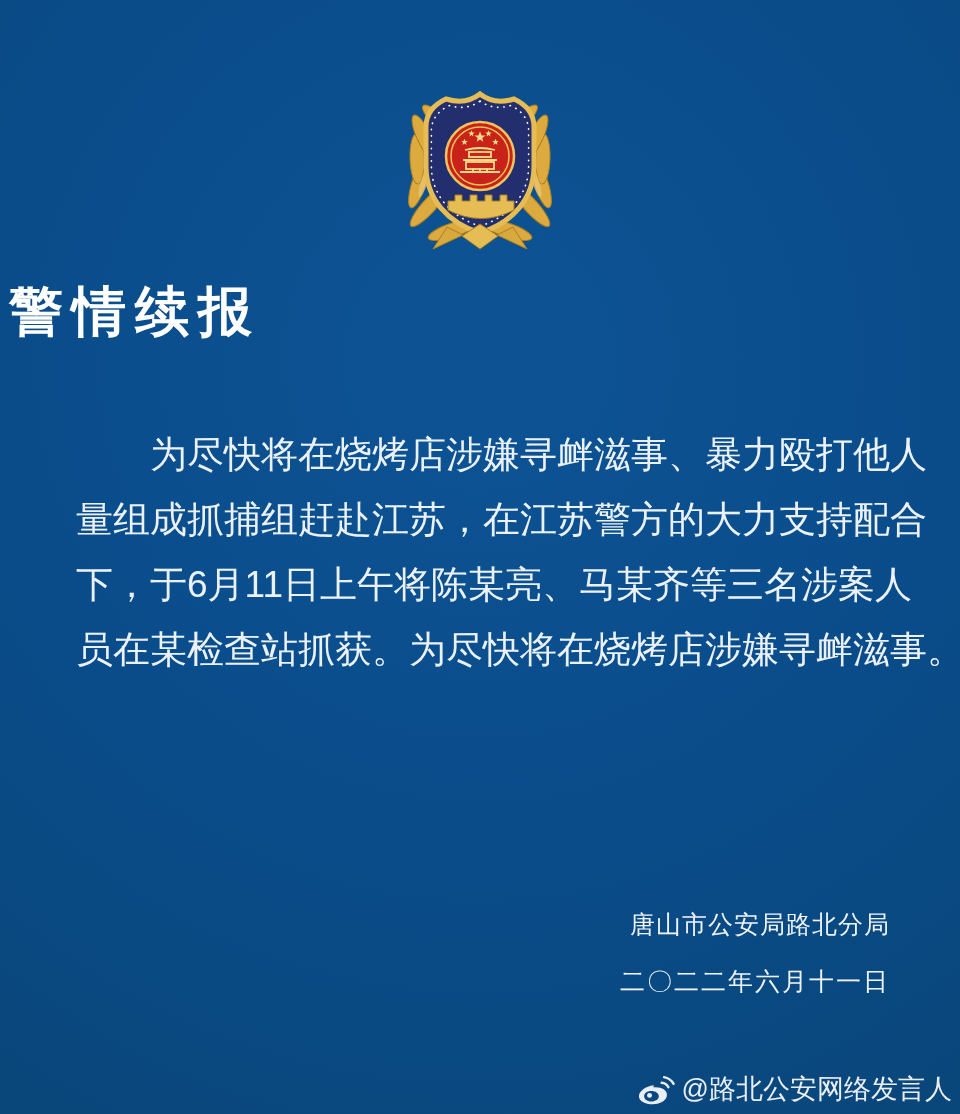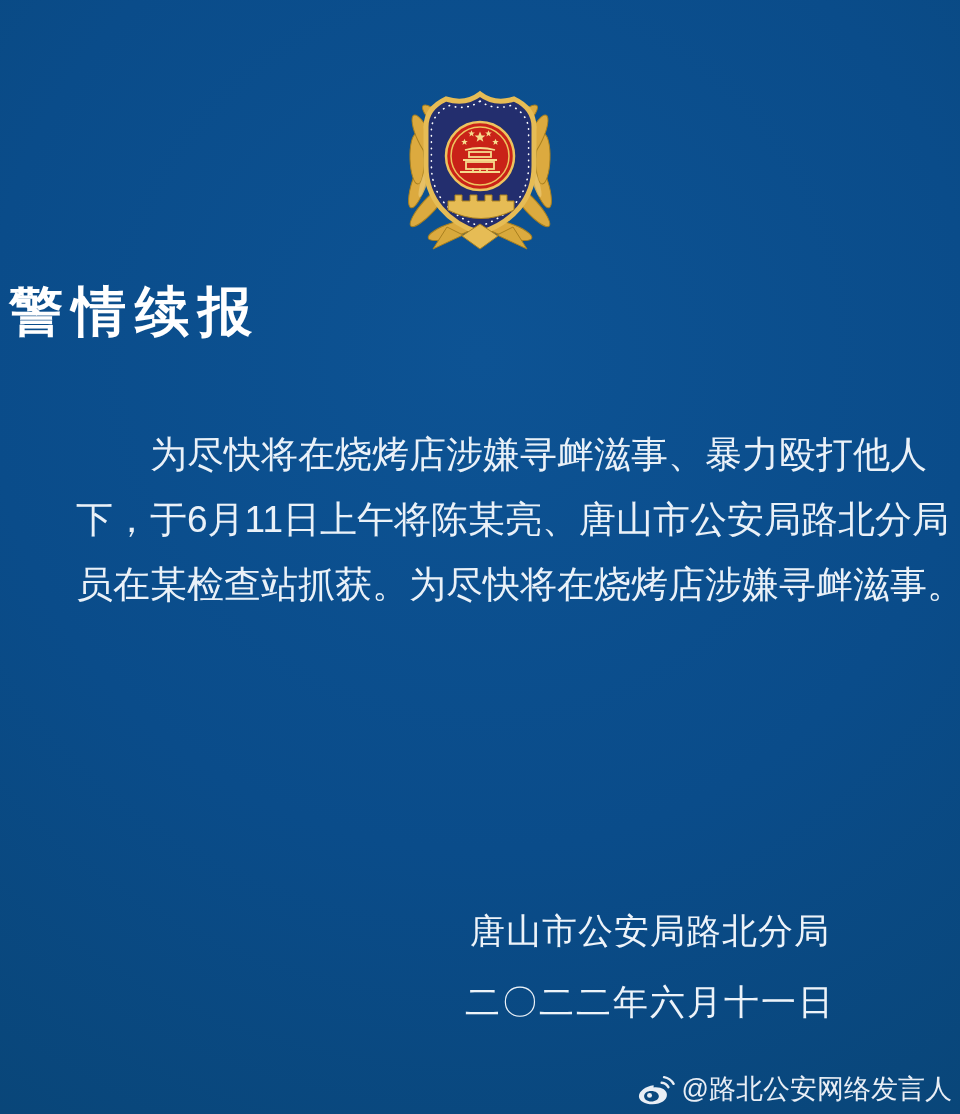--- a/index.html
+++ b/index.html
@@ -50,23 +50,23 @@
     white-space: nowrap;
   }
   .body-line.indent {
     text-indent: 2em;
   }
   .signature {
     position: absolute;
     top: 908px;
     left: 410px;
     width: 480px;
-    text-align: center;
+    text-align: right;
     color: #edf3f9;
-    font-size: 35px;
+    font-size: 25px;
     font-weight: 500;
   }
   .signature .agency { margin-bottom: 24px; letter-spacing: 1px; }
   .signature .sig-date { letter-spacing: 2px; }
   .watermark {
     position: absolute;
     right: 8px;
     bottom: 7px;
     display: flex;
     align-items: center;
@@ -139,21 +139,22 @@
       <path d="M68 155 L38 169 L52 147 Z" fill="#d8a93c" stroke="#a9801f" stroke-width="1"></path>
       <path d="M102 155 L132 169 L118 147 Z" fill="#d8a93c" stroke="#a9801f" stroke-width="1"></path>
       <polygon points="85,144 103,156 85,169 67,156" fill="#e6bc55" stroke="#a9801f" stroke-width="1"></polygon>
     </svg>
   </div>
 
   <div class="poster-title">警情续报</div>
 
   <div class="body-text">
     <div class="body-line indent">为尽快将在烧烤店涉嫌寻衅滋事、暴力殴打他人</div>
-    <div class="body-line">下，于6月11日上午将陈某亮、唐山市公安局路北分局</div>
+    <div class="body-line">量组成抓捕组赶赴江苏，在江苏警方的大力支持配合</div>
+    <div class="body-line">下，于6月11日上午将陈某亮、马某齐等三名涉案人</div>
     <div class="body-line">员在某检查站抓获。为尽快将在烧烤店涉嫌寻衅滋事。</div>
   </div>
 
   <div class="signature">
     <div class="agency">唐山市公安局路北分局</div>
     <div class="sig-date">二〇二二年六月十一日</div>
   </div>
 
   <div class="watermark">
     <svg class="wm-icon" width="38" height="31" viewBox="0 0 40 32">

